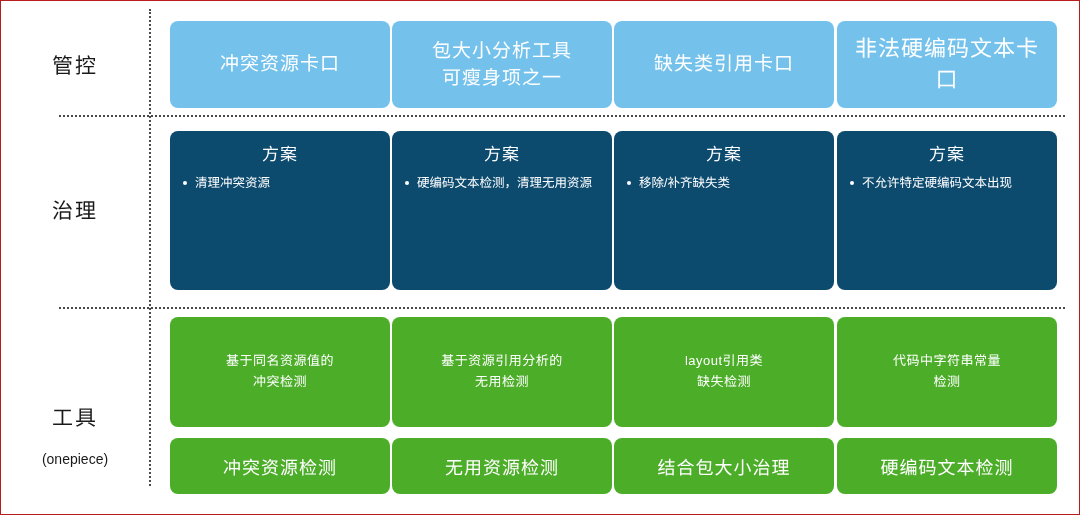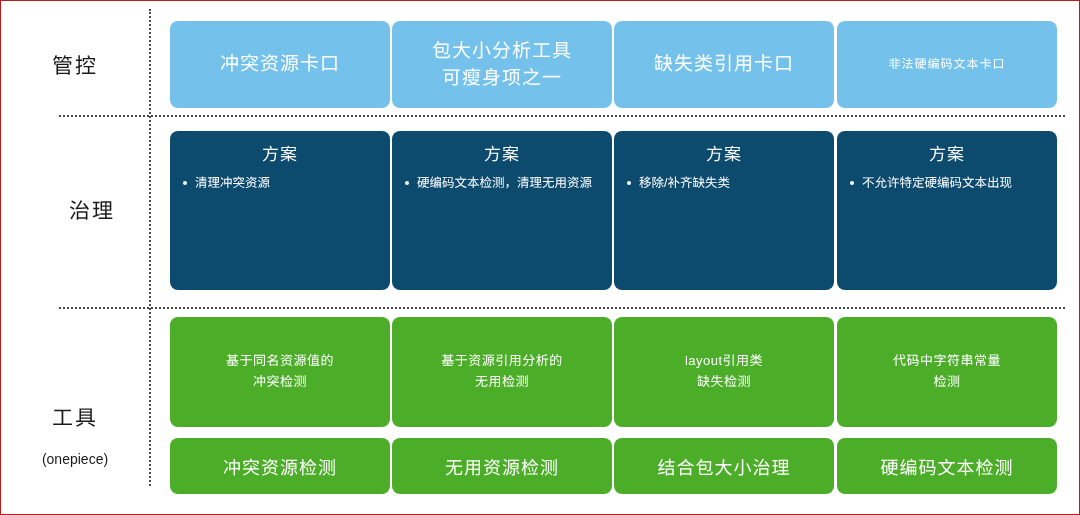--- a/index.html
+++ b/index.html
@@ -55,21 +55,21 @@
     letter-spacing: 2px;
     display: block;
   }
   .stage-label .sub {
     font-size: 14px;
     display: block;
     margin-top: 20px;
     letter-spacing: 0px;
   }
   .stage-label.s0 { top: 52px; }
-  .stage-label.s1 { top: 197px; margin-left: 17px; }
+  .stage-label.s1 { top: 197px; }
   .stage-label.s2 { top: 404px; }
 
   
   .col {
     position: absolute;
     width: 220px;
   }
   .col.c0 { left: 169px; }
   .col.c1 { left: 391px; }
   .col.c2 { left: 613px; }
@@ -217,21 +217,21 @@
       <ul>
         <li>移除/补齐缺失类</li>
       </ul>
     </div>
     <div class="card green-tall">layout引用类
 缺失检测</div>
     <div class="card green-short">结合包大小治理</div>
   </div>
 
   <div class="col c3">
-    <div class="card blue" style="font-size:12px;">非法硬编码文本卡口</div>
+    <div class="card blue" style="font-size:22px;">非法硬编码文本卡口</div>
     <div class="card orange">
       <div class="card-title">方案</div>
       <ul>
         <li>不允许特定硬编码文本出现</li>
       </ul>
     </div>
     <div class="card green-tall">代码中字符串常量
 检测</div>
     <div class="card green-short">硬编码文本检测</div>
   </div>

